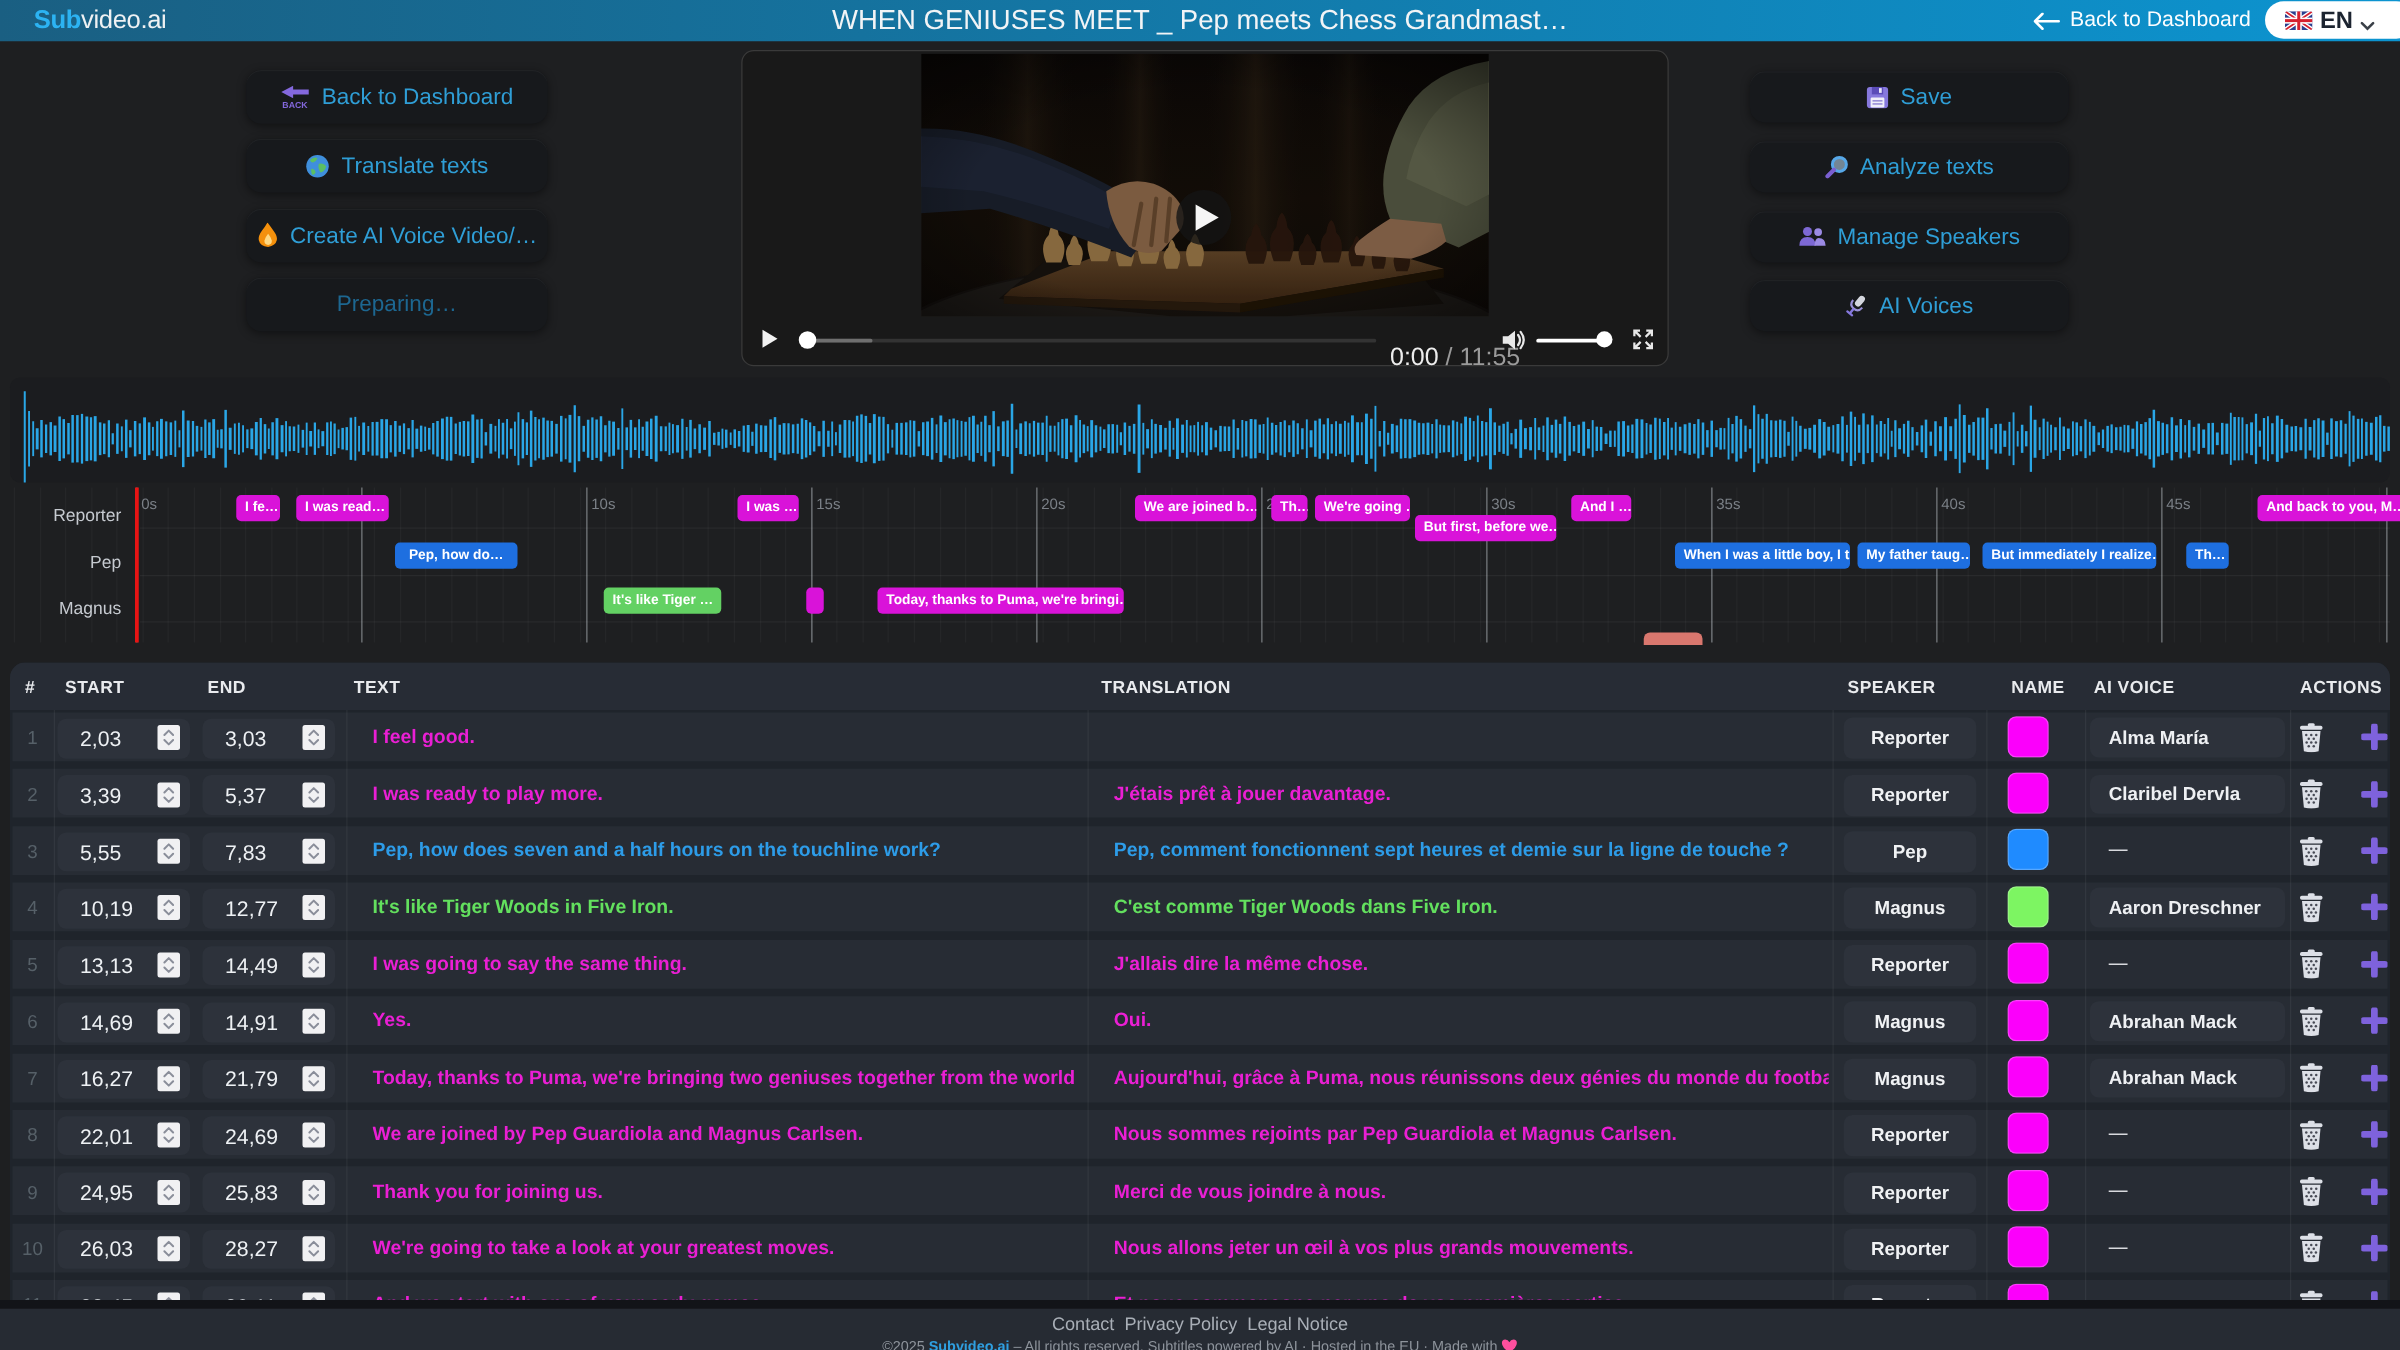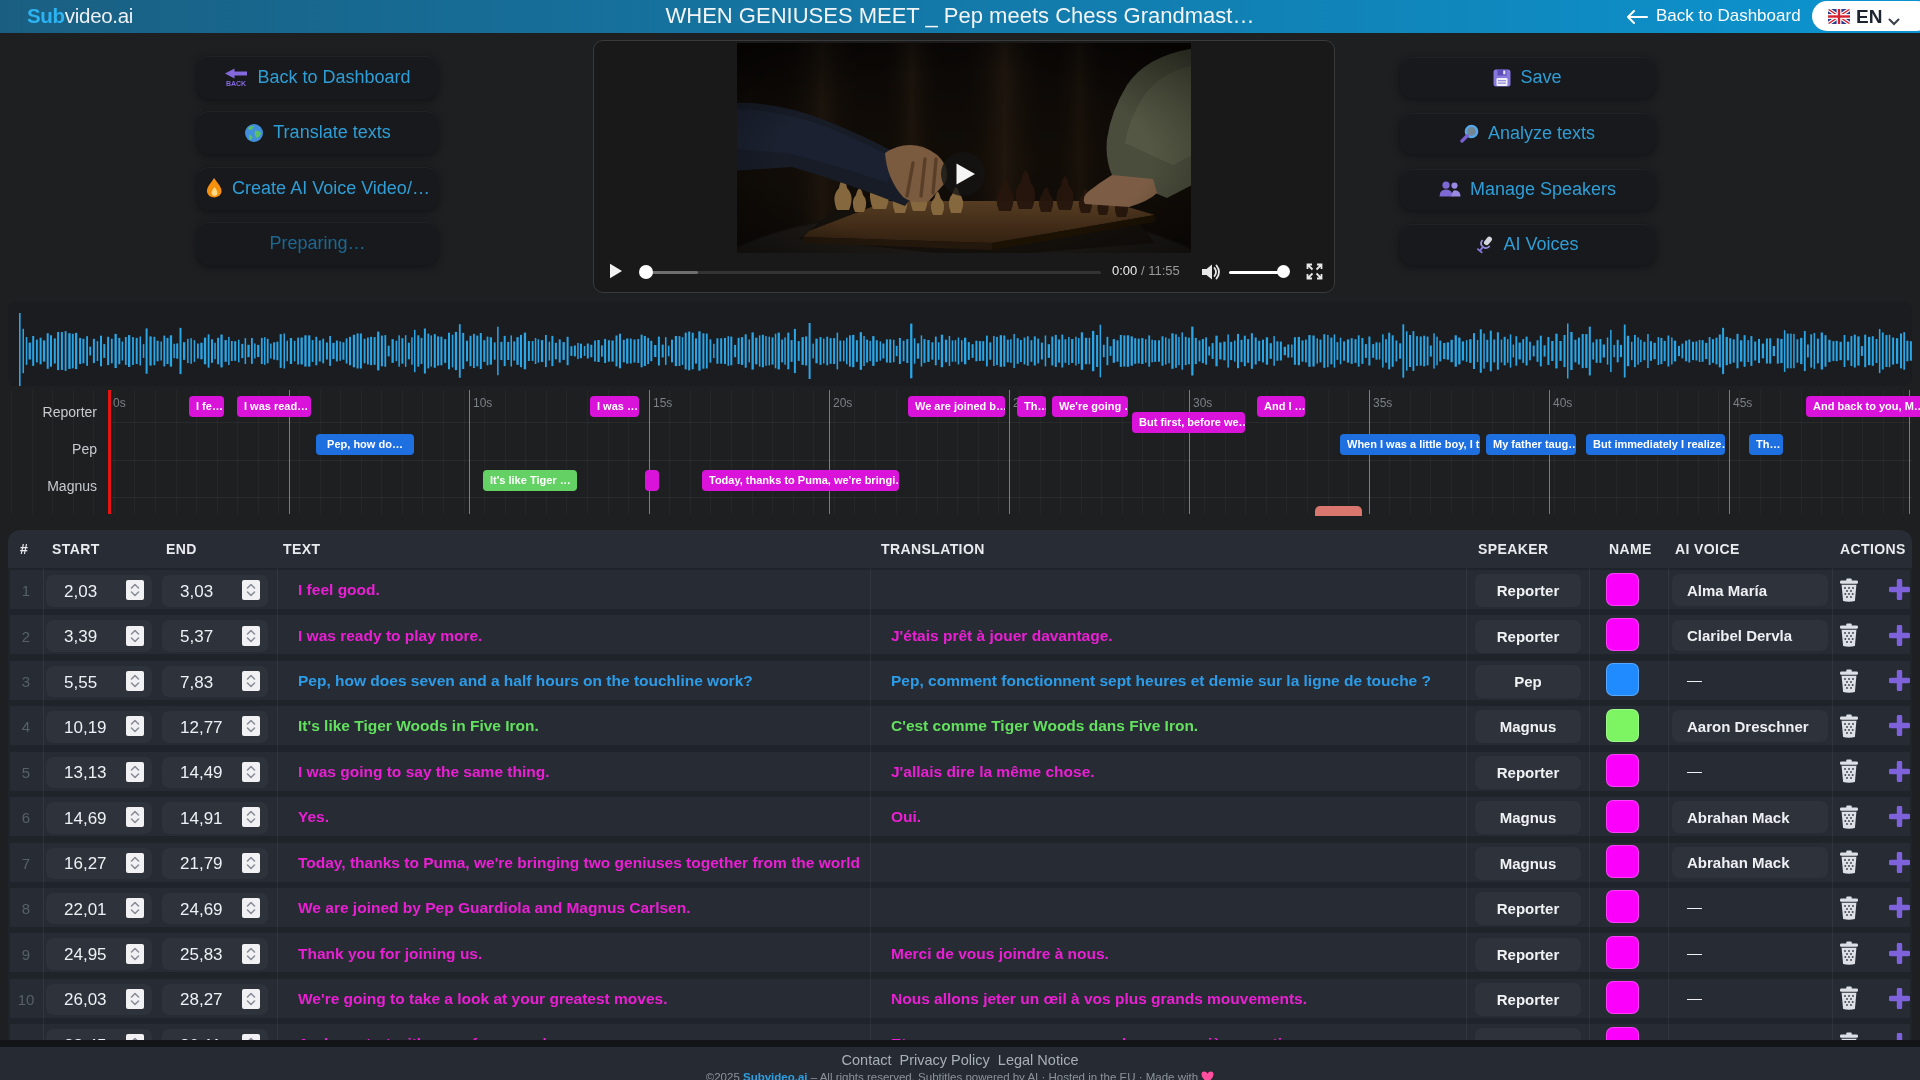--- a/index.html
+++ b/index.html
@@ -206,21 +206,21 @@
 <circle cx="226" cy="131" r="22" fill="#141414" fill-opacity="0.8"></circle>
 <path d="M219.5 120.5 L238 131 L219.5 141.5 Z" fill="#f5f5f5"></path>
 </svg>
 <div style="position:absolute;left:0;bottom:0;width:100%;height:41px">
  <span style="position:absolute;left:15px;top:12px"><svg width="14" height="16" viewBox="0 0 14 16" style="">
           <path d="M1 0.8 L13 8 L1 15.2 Z" fill="#f2f2f2"></path>
         </svg></span>
  <div style="position:absolute;left:48px;top:19.5px;width:459px;height:3px;background:#333;border-radius:2px"></div>
  <div style="position:absolute;left:48px;top:19.5px;width:56px;height:3px;background:#6f6f6f;border-radius:2px"></div>
  <div style="position:absolute;left:45px;top:14px;width:14px;height:14px;background:#fff;border-radius:50%"></div>
- <div style="position:absolute;left:518px;top:12px;font-size:13px;color:#ededed;white-space:nowrap">0:00 <span style="color:#9a9a9a">/ 11:55</span></div>
+ <div style="position:absolute;left:518px;top:24px;font-size:20px;color:#ededed;white-space:nowrap">0:00 <span style="color:#9a9a9a">/ 11:55</span></div>
  <span style="position:absolute;left:608px;top:13px"><svg width="20" height="16" viewBox="0 0 20 16" style="">
           <path d="M0 5 H4.5 L10 0.5 V15.5 L4.5 11 H0 Z" fill="#e8e8e8"></path>
           <path d="M12.5 4 Q15.5 8 12.5 12 M14.5 1.5 Q19.5 8 14.5 14.5" stroke="#e8e8e8" stroke-width="1.8" fill="none" stroke-linecap="round"></path>
         </svg></span>
  <div style="position:absolute;left:635px;top:19.5px;width:55px;height:3.5px;background:#fff;border-radius:2px"></div>
  <div style="position:absolute;left:683px;top:14px;width:13px;height:13px;background:#fff;border-radius:50%"></div>
  <span style="position:absolute;left:712px;top:12px"><svg width="17" height="17" viewBox="0 0 17 17" style="">
           <g stroke="#e8e8e8" stroke-width="1.8" fill="none">
             <path d="M10.5 6.5 L15.5 1.5 M11 1.5 H15.5 V6"></path>
             <path d="M6.5 10.5 L1.5 15.5 M1.5 11 V15.5 H6"></path>
@@ -1214,20 +1214,21 @@
     </div>
 <div class="cell" style="left:154px;top:317.52000000000004px;width:106px"></div>
 <div class="cval" style="left:172px;top:324.22px">21,79</div>
 <div class="spin" style="left:234px;top:322.72px">
       <svg width="10" height="14" viewBox="0 0 10 14" style="">
         <path d="M1.5 5 L5 1.5 L8.5 5" stroke="#8a8e9a" stroke-width="1.6" fill="none" stroke-linecap="round" stroke-linejoin="round"></path>
         <path d="M1.5 9 L5 12.5 L8.5 9" stroke="#8a8e9a" stroke-width="1.6" fill="none" stroke-linecap="round" stroke-linejoin="round"></path>
       </svg>
     </div>
 <div class="ttxt" style="left:290px;top:323.72px;color:#ea1fd4">Today, thanks to Puma, we're bringing two geniuses together from the world</div>
+<div class="ttxt" style="left:883px;top:323.72px;color:#ea1fd4;width:572px">Aujourd'hui, grâce à Puma, nous réunissons deux génies du monde du footba</div>
 <div class="cell spkc" style="left:1467px;top:316.72px;width:106px">Magnus</div>
 <div class="nsq" style="left:1598px;top:315.02000000000004px;background:#fb00fb"></div>
     <div class="cell" style="left:1664px;top:316.72px;width:156px"></div>
     <div class="voice" style="left:1679px;top:324.22px">Abrahan Mack</div>
     <span style="position:absolute;left:1830px;top:320.22px"><svg width="22" height="24" viewBox="0 0 22 24" style="">
         <rect x="8.2" y="0.5" width="5.6" height="2.6" rx="1.2" fill="#dde0e7"></rect>
         <rect x="2" y="2.6" width="18" height="3.2" rx="1.4" fill="#dde0e7"></rect>
         <path d="M3.6 6.8 L18.4 6.8 L16.9 23 Q11 24.6 5.1 23 Z" fill="#dde0e7"></path>
         <g fill="#474a55">
           <circle cx="7" cy="10" r="1"></circle>
@@ -1257,20 +1258,21 @@
     </div>
 <div class="cell" style="left:154px;top:362.9400000000001px;width:106px"></div>
 <div class="cval" style="left:172px;top:369.6400000000001px">24,69</div>
 <div class="spin" style="left:234px;top:368.1400000000001px">
       <svg width="10" height="14" viewBox="0 0 10 14" style="">
         <path d="M1.5 5 L5 1.5 L8.5 5" stroke="#8a8e9a" stroke-width="1.6" fill="none" stroke-linecap="round" stroke-linejoin="round"></path>
         <path d="M1.5 9 L5 12.5 L8.5 9" stroke="#8a8e9a" stroke-width="1.6" fill="none" stroke-linecap="round" stroke-linejoin="round"></path>
       </svg>
     </div>
 <div class="ttxt" style="left:290px;top:369.1400000000001px;color:#ea1fd4">We are joined by Pep Guardiola and Magnus Carlsen.</div>
+<div class="ttxt" style="left:883px;top:369.1400000000001px;color:#ea1fd4;width:572px">Nous sommes rejoints par Pep Guardiola et Magnus Carlsen.</div>
 <div class="cell spkc" style="left:1467px;top:362.1400000000001px;width:106px">Reporter</div>
 <div class="nsq" style="left:1598px;top:360.4400000000001px;background:#fb00fb"></div>
     <div class="voice" style="left:1679px;top:368.1400000000001px;font-weight:normal">—</div>
     <span style="position:absolute;left:1830px;top:365.6400000000001px"><svg width="22" height="24" viewBox="0 0 22 24" style="">
         <rect x="8.2" y="0.5" width="5.6" height="2.6" rx="1.2" fill="#dde0e7"></rect>
         <rect x="2" y="2.6" width="18" height="3.2" rx="1.4" fill="#dde0e7"></rect>
         <path d="M3.6 6.8 L18.4 6.8 L16.9 23 Q11 24.6 5.1 23 Z" fill="#dde0e7"></path>
         <g fill="#474a55">
           <circle cx="7" cy="10" r="1"></circle>
           <circle cx="11" cy="10" r="1"></circle>

